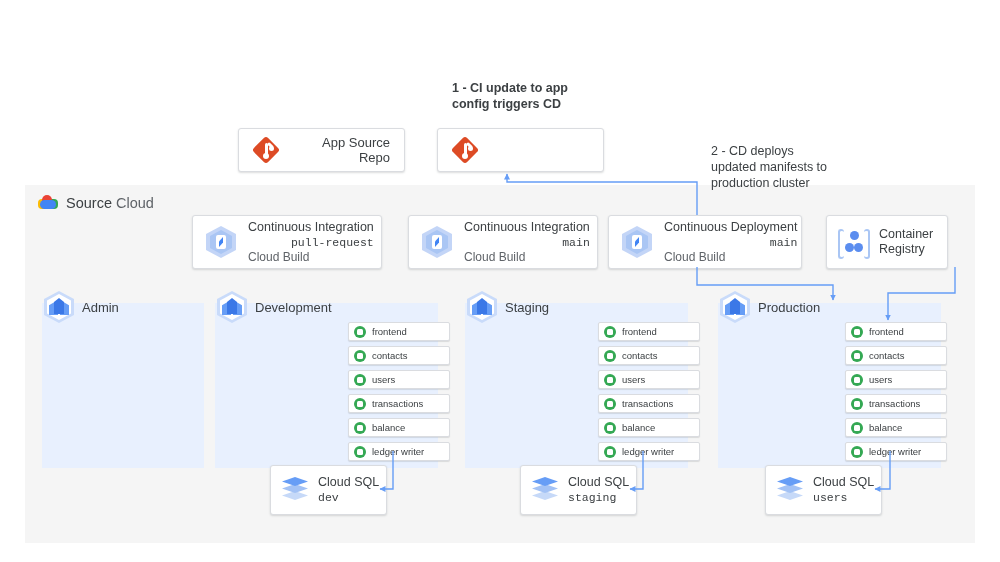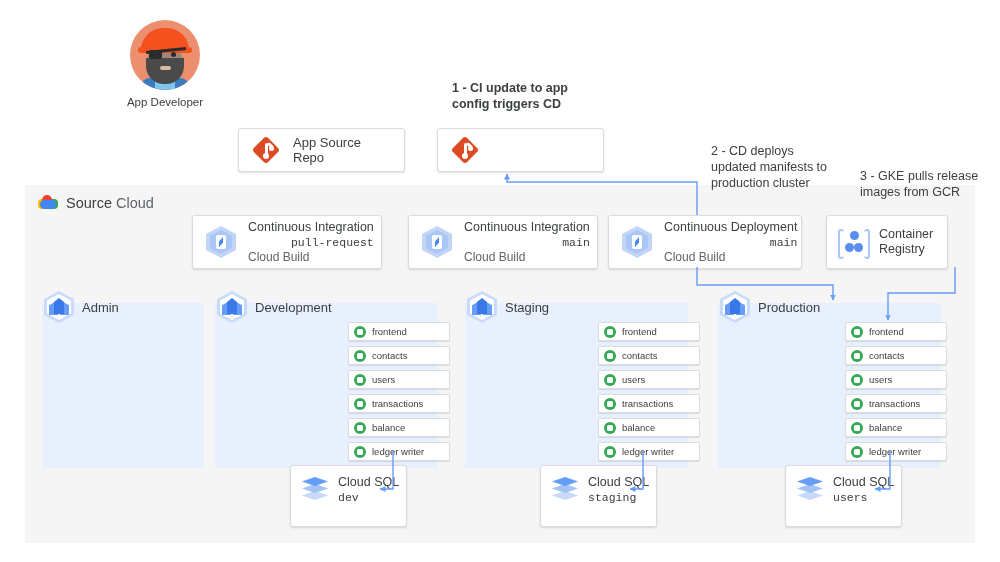--- a/index.html
+++ b/index.html
@@ -49,21 +49,21 @@
   #note2{left:711px;top:143px;width:120px;}
   #note3{left:860px;top:168px;width:130px;}
 
   
   .card{
     background:#fff;border:1px solid #dadce0;border-radius:3px;
     box-shadow:0 1px 2px rgba(60,64,67,.18);
     display:flex;align-items:center;
   }
   .repo{height:42px;padding:0 14px;gap:14px;}
-  .repo .lbl{font-size:13px;color:#3c4043;}
+  .repo .lbl{font-size:13px;color:#3c4043;text-align:right;}
   #repo-source{left:238px;top:128px;width:137px;}
   #repo-config{left:437px;top:128px;width:137px;}
 
   .git-icon{width:26px;height:26px;position:relative;flex:0 0 26px;}
   .git-icon .d{position:absolute;left:3px;top:3px;width:20px;height:20px;
       background:#dd4b25;transform:rotate(45deg);border-radius:3px;}
   .git-icon .n1{position:absolute;left:12px;top:6px;width:3px;height:14px;
       background:#fff;border-radius:2px;}
   .git-icon .n2{position:absolute;left:14px;top:7px;width:7px;height:3px;
       background:#fff;border-radius:2px;transform:rotate(45deg);}
@@ -160,21 +160,21 @@
     display:flex;align-items:center;gap:6px;padding:0 5px;
   }
   .svc .nm{font-size:9.5px;color:#3c4043;white-space:nowrap;}
   .pod-icon{width:12px;height:12px;position:relative;flex:0 0 12px;}
   .pod-icon .ring{position:absolute;left:0;top:0;width:12px;height:12px;
      border-radius:50%;background:#34a853;}
   .pod-icon .hole{position:absolute;left:3px;top:3px;width:6px;height:6px;
      background:#fff;border-radius:1.5px;}
 
   
-  .sql{height:48px;padding:0 0 12px 11px;gap:10px;margin-left:20px;}
+  .sql{height:48px;padding:0 0 0 11px;gap:10px;}
   .sql .txt{display:flex;flex-direction:column;justify-content:center;}
   .sql .t1{font-size:12.5px;color:#3c4043;line-height:16px;}
   .sql .t2{font-size:11.5px;color:#3c4043;line-height:16px;
            font-family:"Liberation Mono","DejaVu Sans Mono",monospace;}
   #sql-dev{left:270px;top:465px;width:104px;}
   #sql-stg{left:520px;top:465px;width:104px;}
   #sql-prod{left:765px;top:465px;width:104px;}
   .sql-icon{width:26px;height:26px;position:relative;flex:0 0 26px;}
   .sql-icon s{position:absolute;left:0;display:block;width:26px;height:9px;
      background:#aac6f4;
@@ -196,39 +196,23 @@
   <div class="abs" id="gcloud-head">
     <span class="gc-logo">
       <i class="gc-y"></i>
         <i class="gc-g"></i>
         <i class="gc-r"></i>
         <i class="gc-b"></i>
     </span>
     <span class="gc-txt"><b>Source</b><span> Cloud</span></span>
   </div>
 
-  <div class="abs" id="developer">
-    <div class="avatar">
-      <div class="av-body"></div>
-        <div class="av-shirt"></div>
-      <div class="av-face"></div>
-      <div class="av-beard"></div>
-      <div class="av-mouth"></div>
-      <div class="av-hat"></div>
-        <div class="av-hatbrim"></div>
-      <div class="av-strap"></div>
-        <div class="av-patch"></div>
-        <div class="av-eye"></div>
-    </div>
-    <div class="dev-label">App Developer</div>
-  </div>
 
   <div class="abs note" id="note1">1 - CI update to app config triggers CD</div>
   <div class="abs note" id="note2">2 - CD deploys updated manifests to production cluster</div>
-  <div class="abs note" id="note3">3 - GKE pulls release images from GCR</div>
 
   <div class="abs card repo" id="repo-source">
     <span class="git-icon">
       <span class="d"></span>
         <span class="n1"></span>
         <span class="n2"></span>
       <span class="n3"></span>
         <span class="n4"></span>
     </span>
     <span class="lbl">App Source Repo</span>

